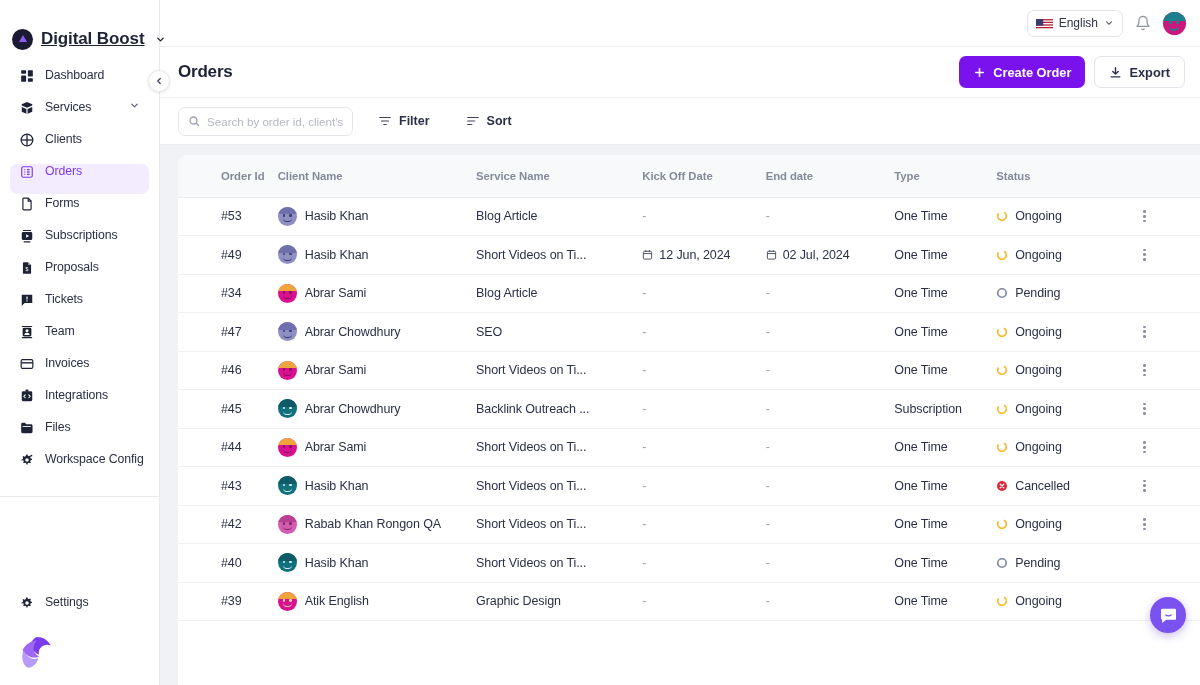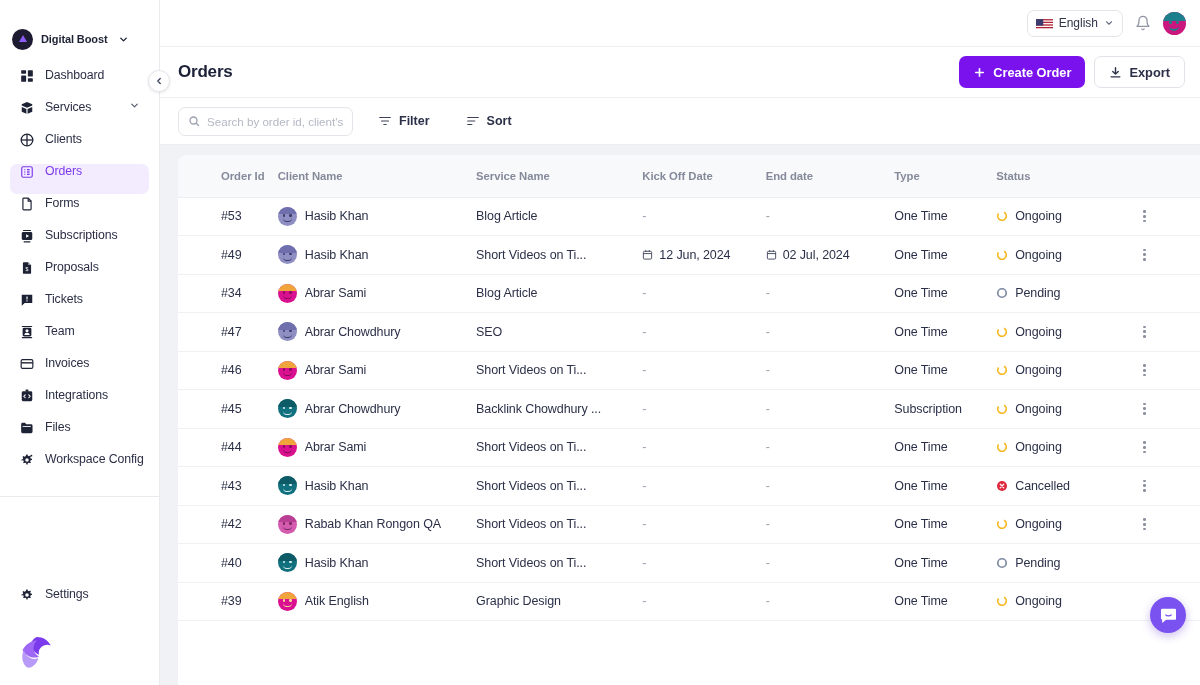--- a/index.html
+++ b/index.html
@@ -30,22 +30,22 @@
     position: relative; overflow: hidden;
   }
   .brand-logo .tri {
     width: 0; height: 0;
     border-left: 4px solid transparent;
     border-right: 4px solid transparent;
     border-bottom: 7px solid #8b5cf6;
     margin-bottom: 2px;
   }
   .brand-name {
-    font-size: 11px; font-weight: bold; color: #1e2235;
-    letter-spacing: -0.1px; white-space: nowrap;
+    font-size: 17px; font-weight: bold; color: #1e2235;
+    letter-spacing: -0.1px; white-space: nowrap; text-decoration: underline;
   }
   .brand-caret { margin-left: 2px; color: #1e2235; display:flex; }
 
   .nav { padding: 0 10px; display: flex; flex-direction: column; gap: 2px; }
   .nav-item {
     display: flex; align-items: flex-start; gap: 11px;
     height: 30px; padding: 0 9px; border-radius: 7px;
     cursor: pointer; position: relative;
   }
   .nav-item .nav-label {
@@ -53,21 +53,21 @@
     letter-spacing: -0.1px;
   }
   .nav-item .nav-ico { width: 15px; height: 15px; flex: 0 0 15px; display:flex; align-items:center; justify-content:center; color:#1e2235; }
   .nav-item.active { background: #f3ecfe; }
   .nav-item.active .nav-label { color: #7c3aed; font-weight: normal; }
   .nav-item.active .nav-ico { color: #7c3aed; }
   .nav-caret { margin-left: auto; display: flex; color: #555a6e; }
 
   .sidebar-divider { height:1px; background:#e9eaee; margin: 14px 0 0 0; }
   .sidebar-spacer { flex: 1 1 auto; }
-  .settings-row { padding: 0 10px; margin-bottom: 16px; }
+  .settings-row { padding: 0 10px; margin-bottom: 8px; }
   .footer-logo { padding: 0 0 6px 16px; }
 
   
   .collapse-btn {
     position: absolute; left: 148px; top: 70px;
     width: 22px; height: 22px; border-radius: 50%;
     background: #ffffff; border: 1px solid #e6e7ec;
     display: flex; align-items: center; justify-content: center;
     box-shadow: 0 1px 3px rgba(20,20,40,.10);
     z-index: 40; cursor: pointer; color: #3b4157;
@@ -724,21 +724,21 @@
                   <span class="client-cell">
                     <span class="avatar" style="background:#10707e">
                       <span class="cap" style="background:#0c5b66"></span>
                       <span class="eye l" style="background:#d8f0f2"></span>
                       <span class="eye r" style="background:#d8f0f2"></span>
                       <span class="mouth" style="border-bottom-color:#d8f0f2"></span>
                     </span>
                     <span class="client-name">Abrar Chowdhury</span>
                   </span>
                 </td>
-                <td>Backlink Chowdhury ...</td>
+                <td>Backlink Outreach ...</td>
                 <td><span class="dash">-</span></td>
                 <td><span class="dash">-</span></td>
                 <td>Subscription</td>
                 <td>
                   <span class="status-cell">
                     <span class="st-dot">
                       <svg width="12" height="12" viewBox="0 0 24 24">
                         <circle cx="12" cy="12" r="8.5" fill="none" stroke="#f5b820" stroke-width="3.4" stroke-dasharray="40 14" transform="rotate(-60 12 12)"></circle>
                       </svg>
                     </span>

